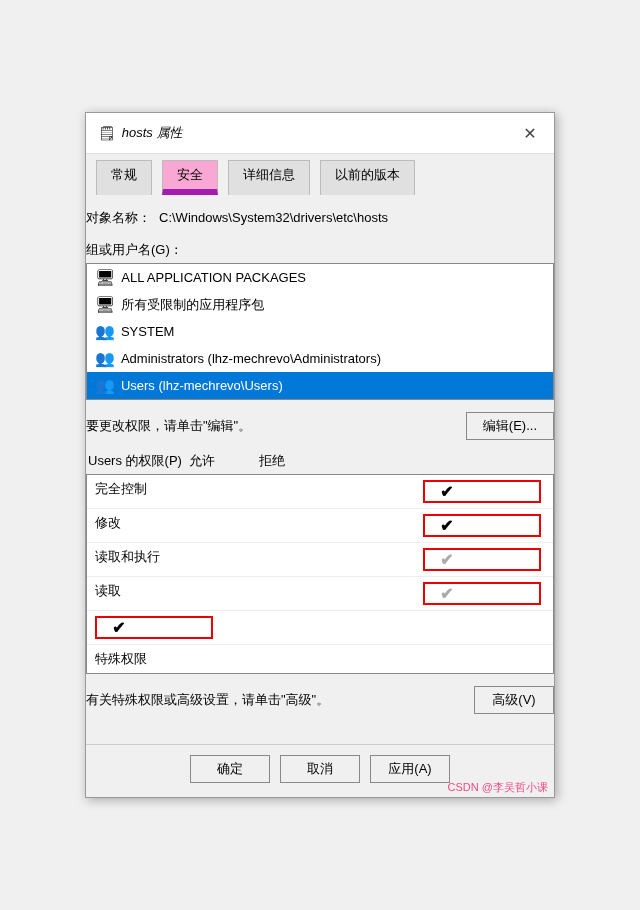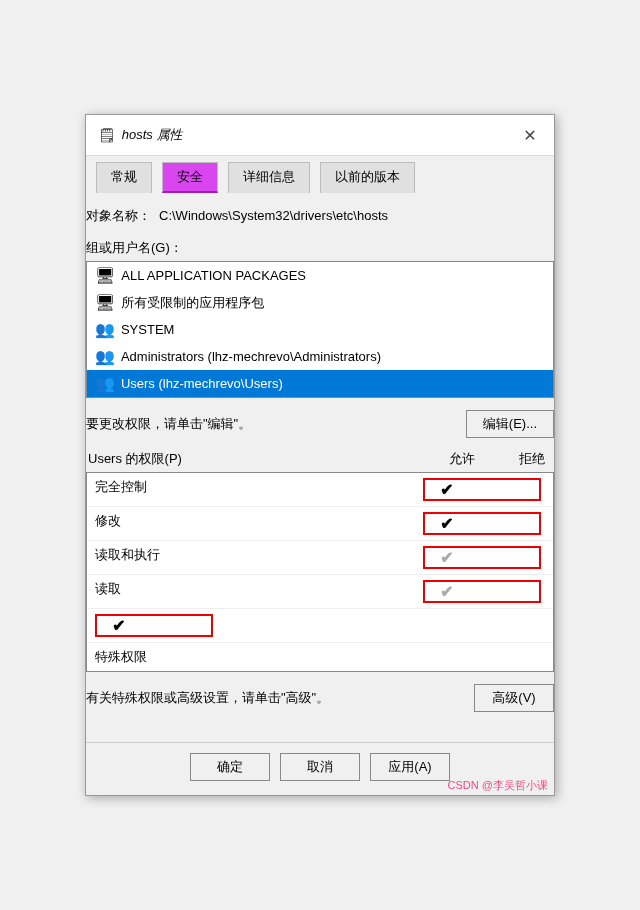--- a/index.html
+++ b/index.html
@@ -72,22 +72,22 @@
       border: 1px solid #bbb;
       border-bottom: none;
       background: #e0e0e0;
       cursor: pointer;
       font-size: 13px;
       color: #000;
       margin-right: 2px;
     }
 
     .tab.active {
-      background: #d946ef;
-      border-bottom: 2px solid #a21caf;
+      background: #f9a8d4;
+      border-bottom: 6px solid #a21caf;
       z-index: 1;
       position: relative;
     }
 
     .content {
       padding: 14px 0;
       background: #f0f0f0;
     }
 
     .object-name-row {
@@ -157,21 +157,20 @@
       border: 1px solid #888;
       background: #f0f0f0;
       cursor: pointer;
       font-size: 13px;
       color: #000;
       min-width: 80px;
     }
 
     .permissions-header {
       display: flex;
-      justify-content: space-between;
       margin-bottom: 4px;
       padding: 0 2px;
     }
 
     .perm-title {
       font-size: 13px;
       color: #000;
     }
 
     .perm-cols {

